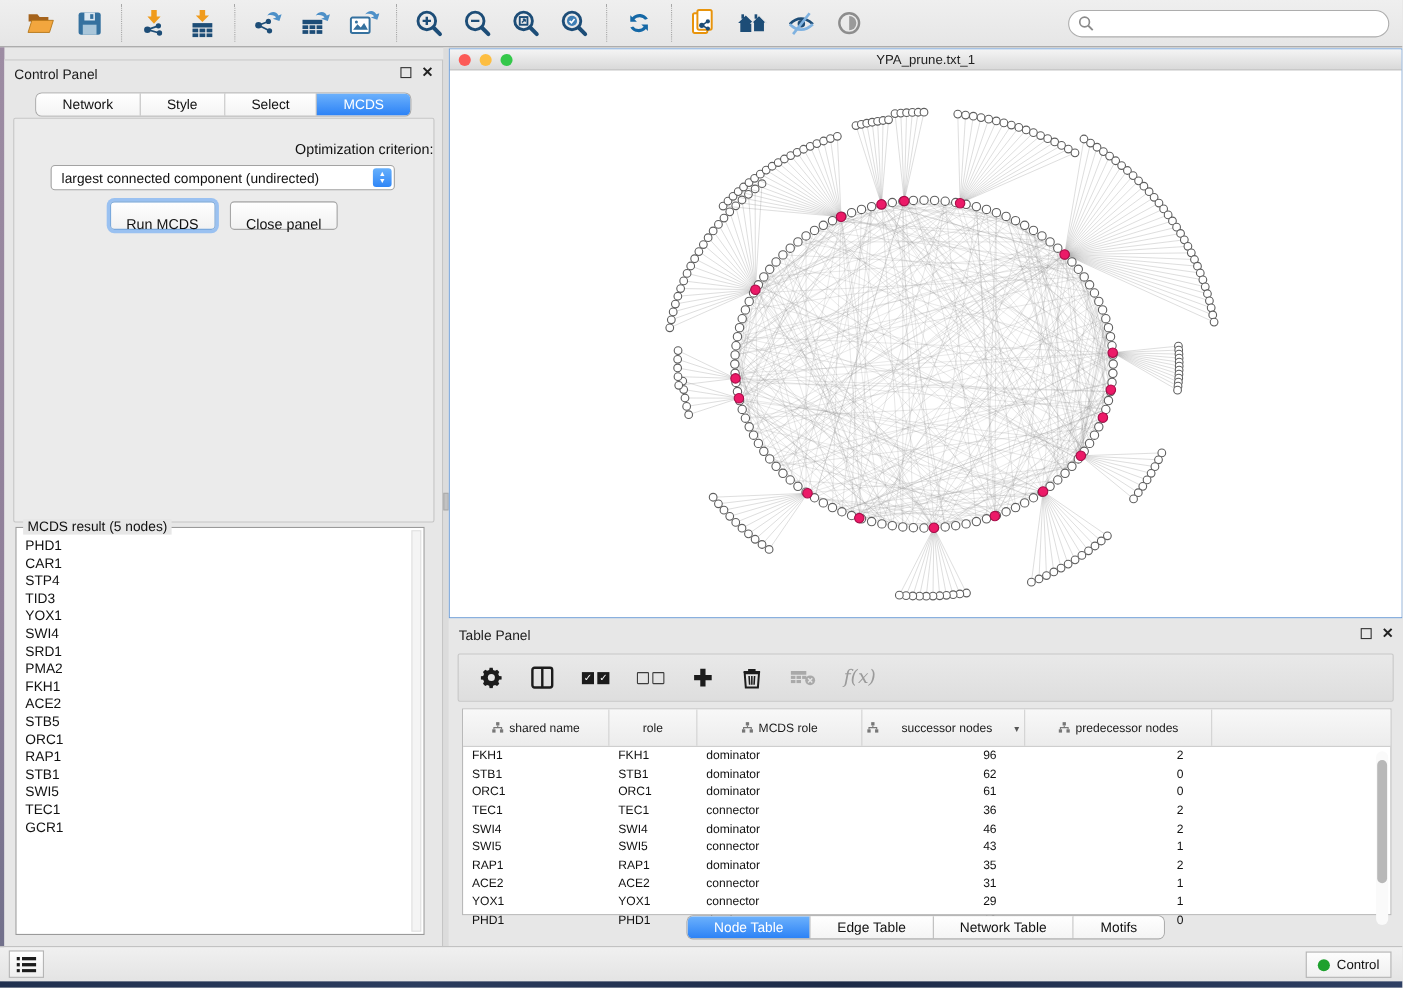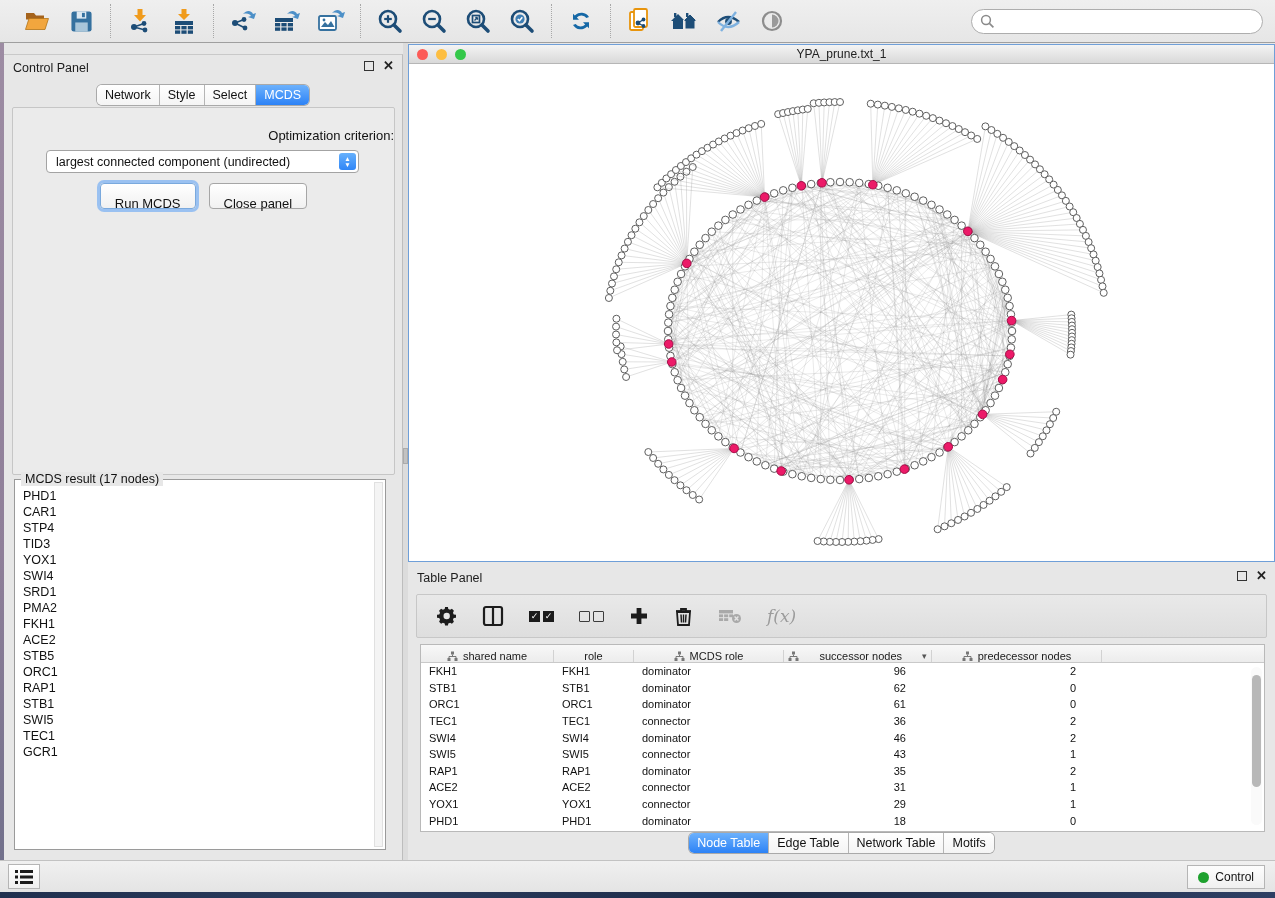--- a/index.html
+++ b/index.html
@@ -28,21 +28,21 @@
   
   .control-panel { position:absolute; left:4px; top:43px; width:399px; height:817px;
     background:#e7e7e7; border-right:1px solid #bdbdbd; border-top:1px solid #c9c9c9;margin-top:11px; }
   .panel-title-row { position:absolute; left:0; top:0; width:100%; height:26px; display:flex; align-items:center; }
   .panel-title { font-size:12.5px; color:#1c1c1c; padding-left:9px; }
   .panel-wins { position:absolute; right:8px; top:6px; display:flex; gap:9px; align-items:center; }
   .win-float { width:10px; height:10px; border:1.6px solid #333; }
   .win-close { font-size:13px; font-weight:bold; color:#222; line-height:10px; cursor:pointer; }
   .cp-tabs { position:absolute; left:0; top:30px; width:100%; display:flex; justify-content:center; }
   .seg { display:flex; border-radius:5px; overflow:hidden; box-shadow:0 0 0 1px #a9a9a9; background:#fff; }
-  .seg .tab { padding:3px 8px; font-size:12.5px; color:#111; background:linear-gradient(#ffffff,#f4f4f4);
+  .seg .tab { padding:3px 24px; font-size:12.5px; color:#111; background:linear-gradient(#ffffff,#f4f4f4);
     border-right:1px solid #b5b5b5; cursor:pointer; white-space:nowrap; }
   .seg .tab:last-child { border-right:none; }
   .seg .tab.selected { background:linear-gradient(#6cb1fc,#2c82f6); color:#fff; }
   .cp-inner { position:absolute; left:8px; top:52px; width:383px; height:368px;
     background:#ebebeb; border:1px solid #c6c6c6; border-radius:2px; }
   .opt-label { position:absolute; top:20px; width:100%; text-align:right; font-size:13px; color:#111; }
   .dropdown { position:absolute; left:33px; top:42px; width:313px; height:23px; background:#fff;
     border:1px solid #a3a3a3; border-radius:4px; font-size:12.5px; color:#111;
     display:flex; align-items:center; padding-left:9px; cursor:pointer; }
   .dd-stepper { position:absolute; right:2px; top:2px; bottom:2px; width:17px; border-radius:3px;
@@ -83,22 +83,22 @@
     display:flex; align-items:center; gap:25px; padding-left:20px; }
   .tp-icon { display:flex; align-items:center; justify-content:center; cursor:pointer; }
   .cb-pair { display:flex; gap:3px; }
   .cb { width:11px; height:11px; }
   .cb.checked { background:#1b1b1b; color:#fff; font-size:9px; line-height:11px; text-align:center; }
   .cb.unchecked { border:1.6px solid #3c3c3c; border-radius:1px; background:transparent; }
   .fx-label { font-family:"DejaVu Serif", serif; font-style:italic; font-size:17px; color:#9b9b9b; }
 
   .table-wrap { position:absolute; left:12px; top:79px; width:845px; height:188px;
     background:#fff; border:1px solid #b9b9b9; }
-  .thead { display:flex; height:18px; background:linear-gradient(#f8f8f8,#ececec);
-    border-bottom:1px solid #c9c9c9;align-items:flex-end; }
+  .thead { display:flex; height:34px; background:linear-gradient(#f8f8f8,#ececec);
+    border-bottom:1px solid #c9c9c9; }
   .th { display:flex; align-items:center; justify-content:center; gap:5px;
     font-size:11px; color:#1a1a1a; border-right:1px solid #d2d2d2; overflow:hidden; }
   .th .sort { font-size:9px; color:#555; }
   .tbody { position:relative; height:168px; overflow:hidden; }
   .tr { display:flex; height:16.6px; align-items:center; }
   .td { font-size:11px; color:#111; padding:0 8px; overflow:hidden; white-space:nowrap; }
   .td.num { text-align:right; padding-right:26px; }
   .vscroll { position:absolute; right:2px; top:4px; width:11px; height:158px; background:#fafafa; border-radius:6px; }
   .vscroll .thumb { position:absolute; left:1px; top:8px; width:9px; height:112px; background:#b8b8b8; border-radius:5px; }
 
@@ -310,21 +310,21 @@
           <span>▲</span>
           <span>▼</span>
         </span>
     </div>
     <div class="cp-buttons">
       <button class="btn focused">Run MCDS</button>
       <button class="btn">Close panel</button>
     </div>
   </div>
   <div class="result-box">
-    <span class="result-legend">MCDS result (17 nodes)</span>
+    <span class="result-legend">MCDS result (5 nodes)</span>
     <ul class="result-list" id="result-list">
         <li>PHD1</li>
         <li>CAR1</li>
         <li>STP4</li>
         <li>TID3</li>
         <li>YOX1</li>
         <li>SWI4</li>
         <li>SRD1</li>
         <li>PMA2</li>
         <li>FKH1</li>

